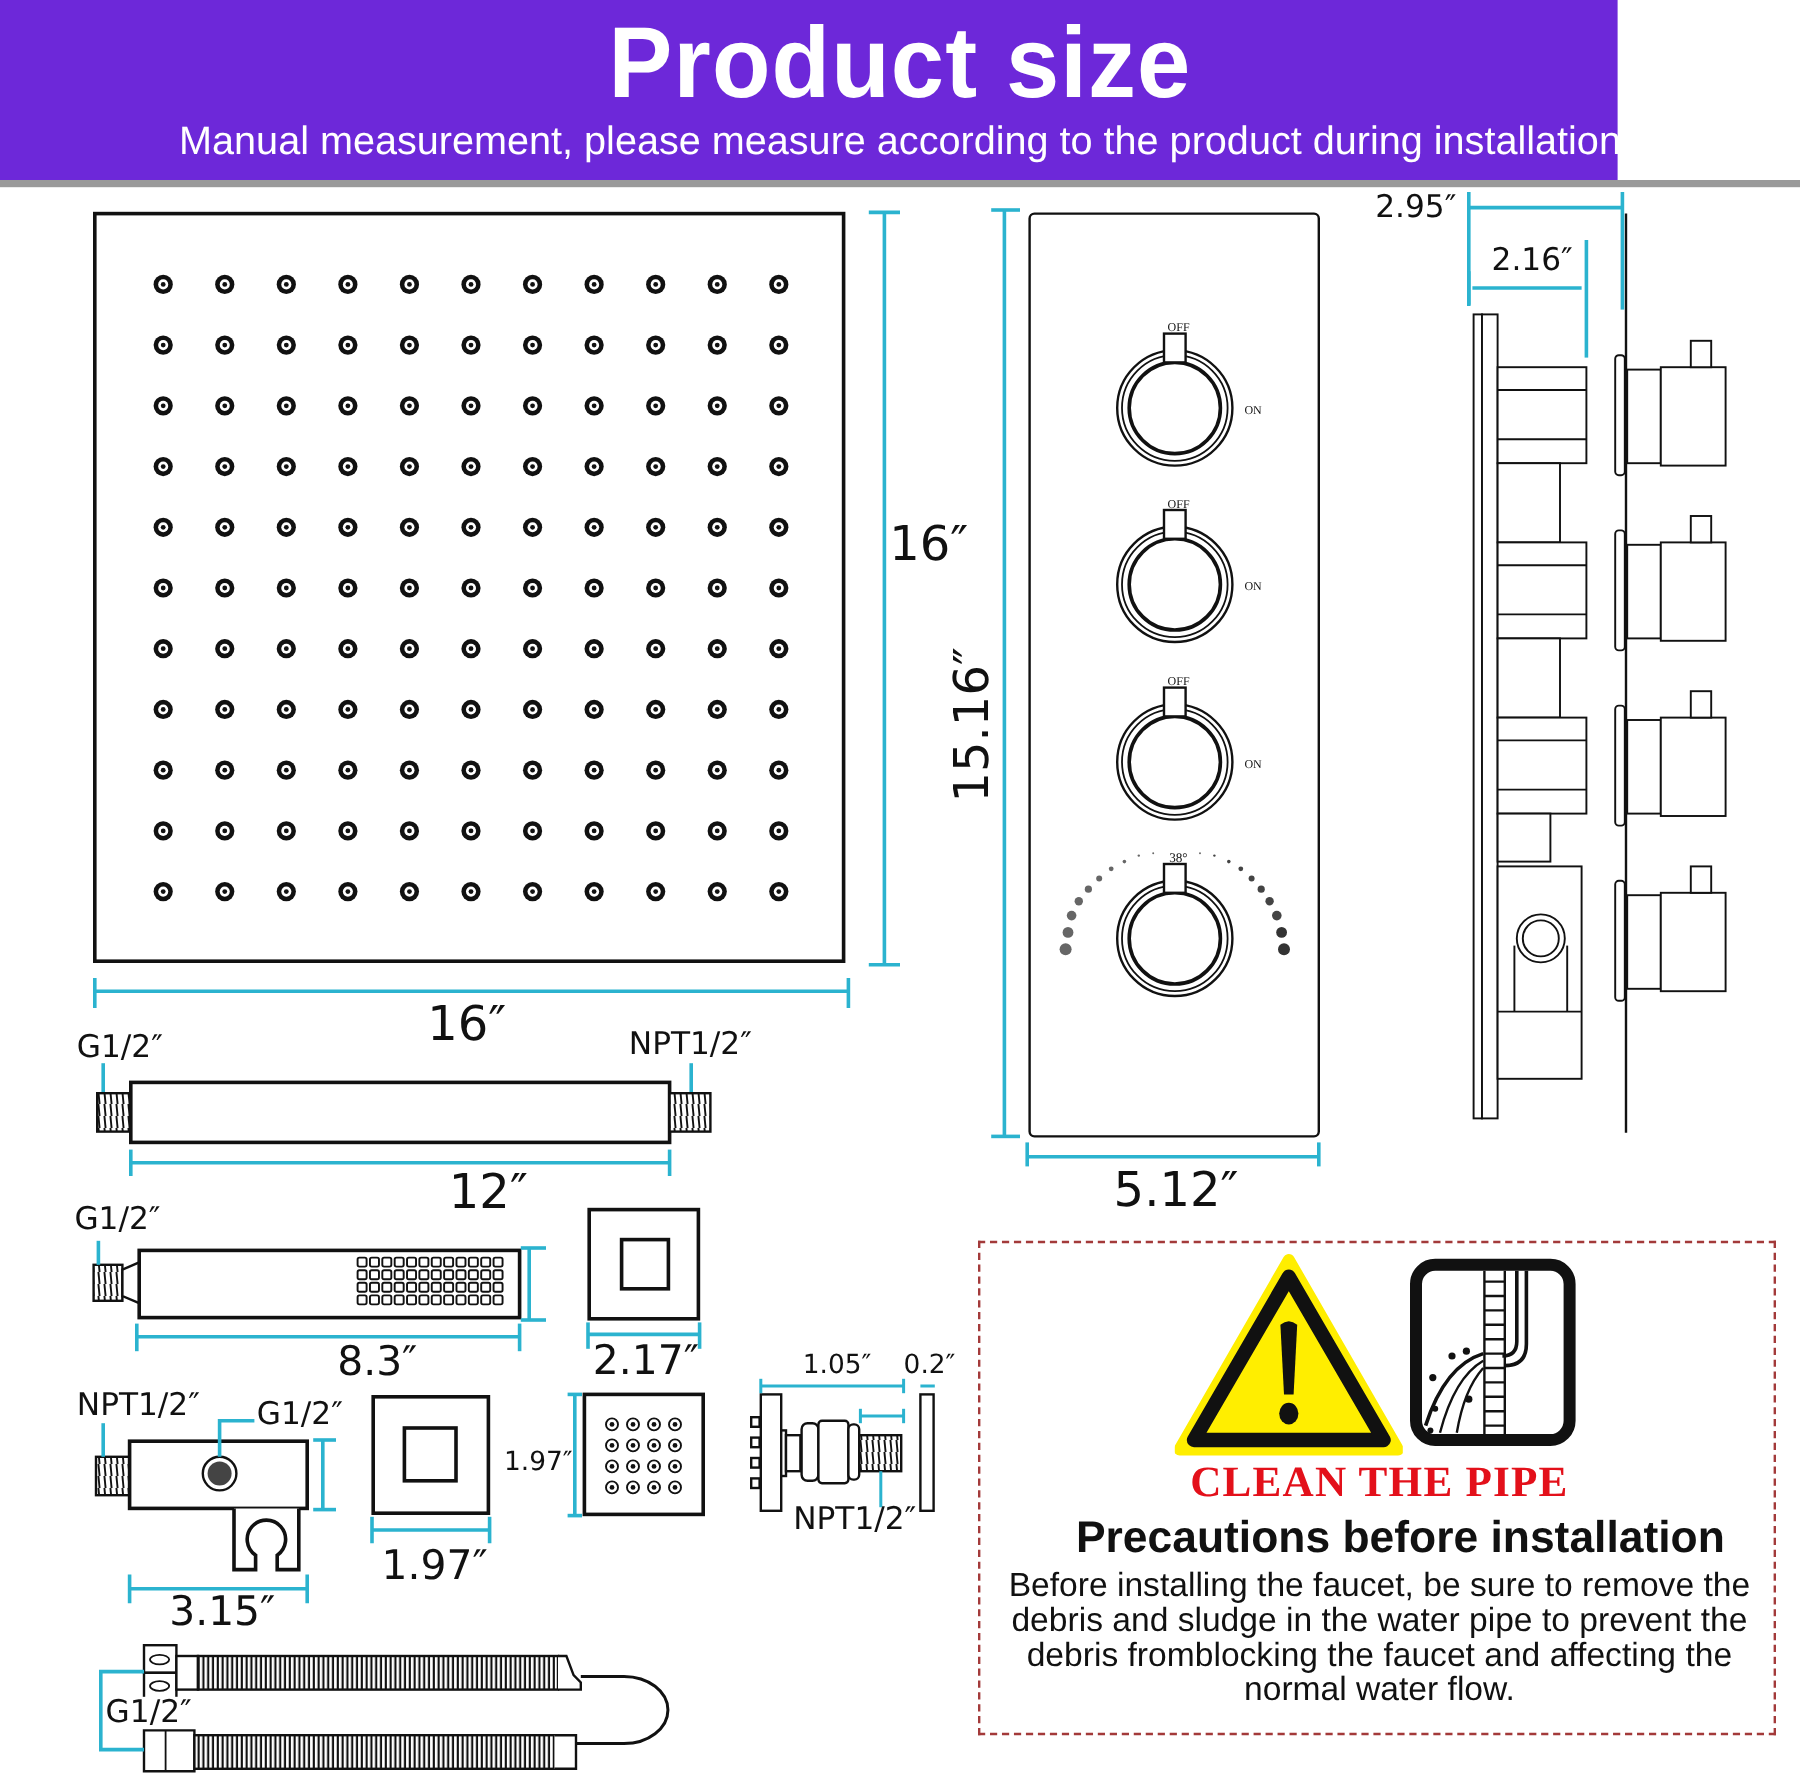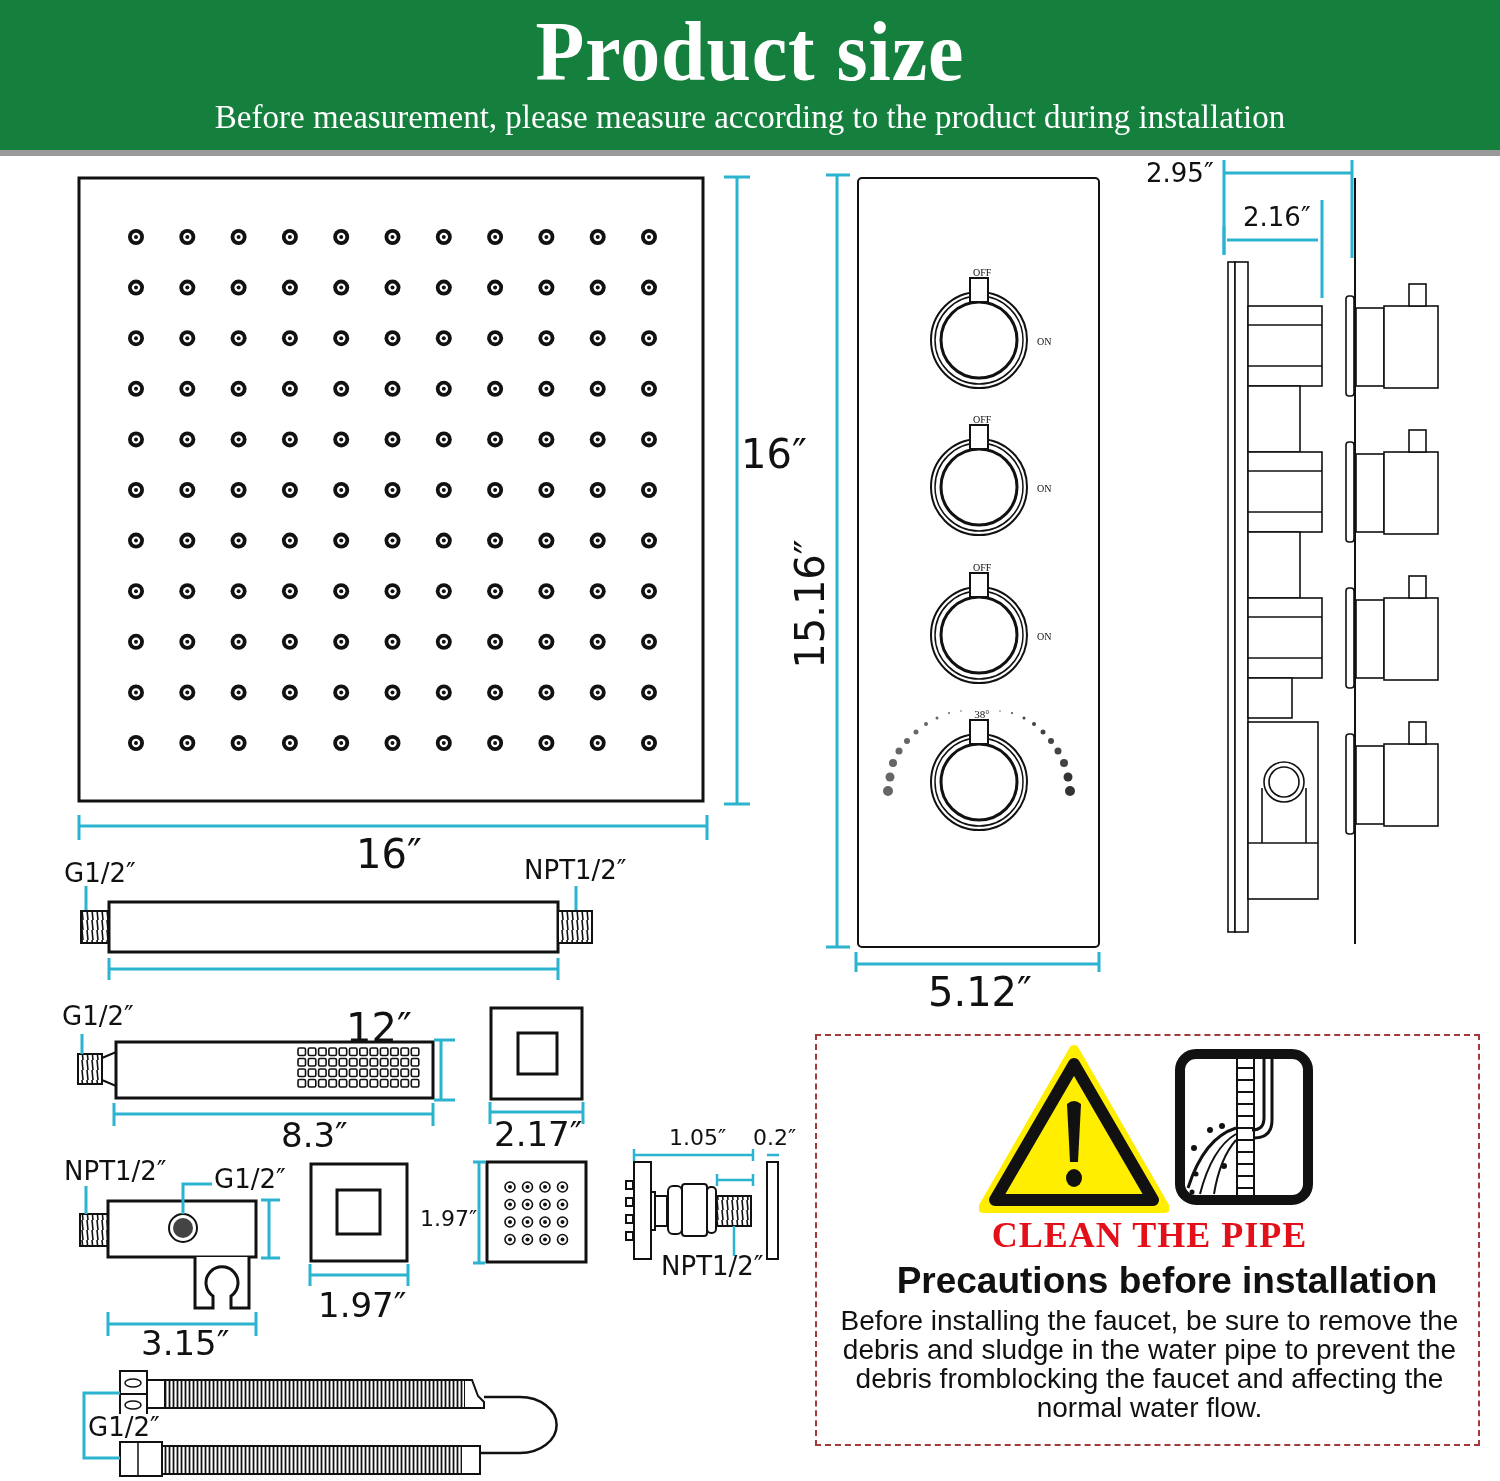--- a/index.html
+++ b/index.html
@@ -1,37 +1,37 @@
 <!DOCTYPE html>
 <html><head>
 <meta charset="utf-8">
 <style>
   html,body{margin:0;padding:0;background:#ffffff;}
   body{width:1500px;height:1481px;position:relative;overflow:hidden;font-family:"Liberation Sans","DejaVu Sans",sans-serif;color:#111;}
-  .header{position:absolute;left:0;top:0;width:1500px;height:150px;background:#15803d;font-family:Liberation Serif, serif;}
+  .header{position:absolute;left:0;top:0;width:1348px;height:150px;background:#6d28d9;}
   .header-shadow{position:absolute;left:0;top:150px;width:1500px;height:6px;background:#9a9a9a;}
   .title{position:absolute;left:0;top:4px;width:1500px;text-align:center;color:#fff;font-weight:bold;font-size:84px;line-height:96px;letter-spacing:1px;transform:scaleX(0.95);}
   .subtitle{position:absolute;left:0;top:96px;width:1500px;text-align:center;color:#fff;font-size:33px;line-height:42px;}
   .dim{position:absolute;font-family:"DejaVu Sans","Liberation Sans",sans-serif;color:#111;white-space:nowrap;line-height:1;}
   .dim.xl{font-size:40px;}
   .dim.lg{font-size:34px;}
   .dim.md{font-size:26px;}
   .dim.sm{font-size:22px;}
   svg{position:absolute;left:0;top:0;}
   .notice{position:absolute;left:815px;top:1034px;width:665px;height:412px;border:2px dashed #a33a3a;box-sizing:border-box;}
   .clean{position:absolute;left:0;top:178px;width:665px;text-align:center;font-family:"Liberation Serif","DejaVu Serif",serif;font-weight:bold;color:#e3101a;font-size:36px;letter-spacing:1px;}
   .prec-title{position:absolute;left:0;top:224px;width:700px;text-align:center;font-weight:bold;font-size:37px;color:#111;}
   .prec-body{position:absolute;left:0;top:270px;width:665px;text-align:center;font-size:28px;line-height:29px;color:#111;}
 </style>
 </head>
 <body>
 
 <div class="header">
   <div class="title">Product size</div>
-  <div class="subtitle">Before measurement, please measure according to the product during installation</div>
+  <div class="subtitle">Manual measurement, please measure according to the product during installation</div>
 </div>
 <div class="header-shadow"></div>
 
 <svg id="drawing" width="1500" height="1481" viewBox="0 0 1500 1481">
   <defs>
     <pattern id="thread" width="5" height="10" patternUnits="userSpaceOnUse">
       <rect width="5" height="10" fill="#fff"></rect>
       <line x1="2" y1="0" x2="3" y2="10" stroke="#111" stroke-width="1.6"></line>
     </pattern>
     <pattern id="hosepat" width="4" height="10" patternUnits="userSpaceOnUse">
@@ -744,21 +744,21 @@
 
 <div class="dim xl" style="left:741px;top:434px;">16″</div>
 <div class="dim xl" style="left:356px;top:834px;">16″</div>
 <div class="dim xl" style="left:810px;top:604px;transform:translate(-50%,-50%) rotate(-90deg);transform-origin:center;">15.16″</div>
 <div class="dim xl" style="left:928px;top:972px;">5.12″</div>
 <div class="dim md" style="left:1146px;top:160px;">2.95″</div>
 <div class="dim md" style="left:1243px;top:204px;">2.16″</div>
 
 <div class="dim md" style="left:64px;top:860px;">G1/2″</div>
 <div class="dim md" style="left:524px;top:857px;">NPT1/2″</div>
-<div class="dim xl" style="left:346px;top:974px;margin-top:34px;">12″</div>
+<div class="dim xl" style="left:374px;top:974px;">12″</div>
 
 <div class="dim md" style="left:62px;top:1003px;">G1/2″</div>
 <div class="dim lg" style="left:241px;top:1118px;margin-left:40px;">8.3″</div>
 <div class="dim lg" style="left:494px;top:1117px;">2.17″</div>
 
 <div class="dim md" style="left:64px;top:1158px;">NPT1/2″</div>
 <div class="dim md" style="left:214px;top:1166px;">G1/2″</div>
 <div class="dim lg" style="left:141px;top:1326px;">3.15″</div>
 
 <div class="dim lg" style="left:318px;top:1288px;">1.97″</div>

